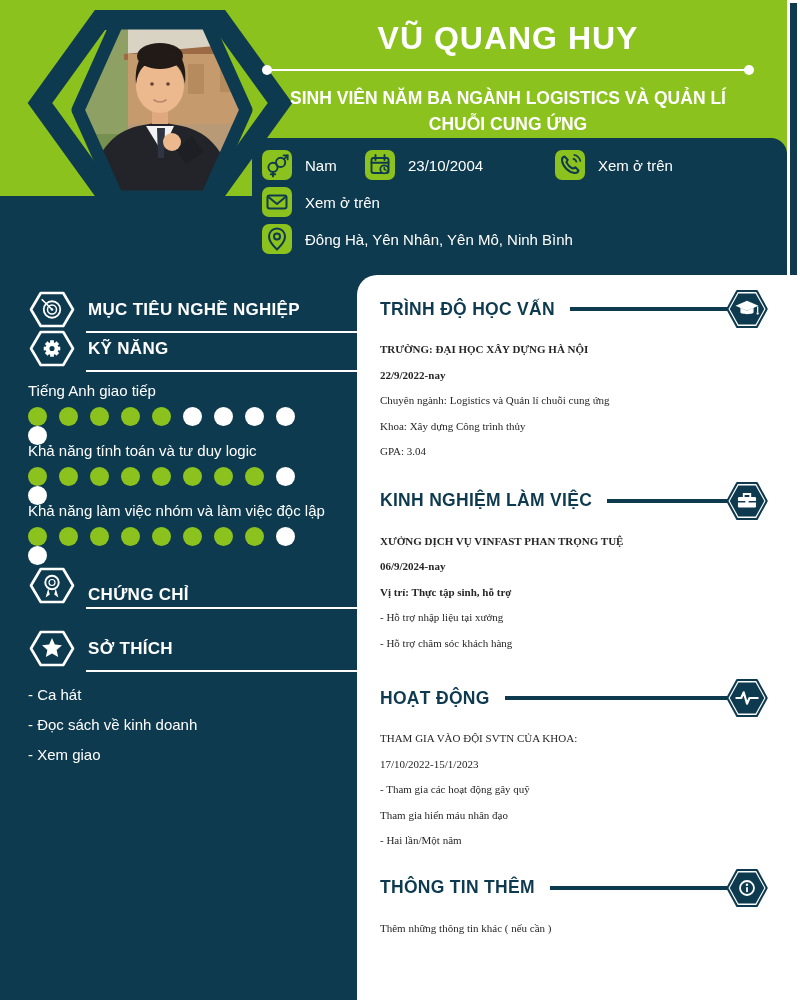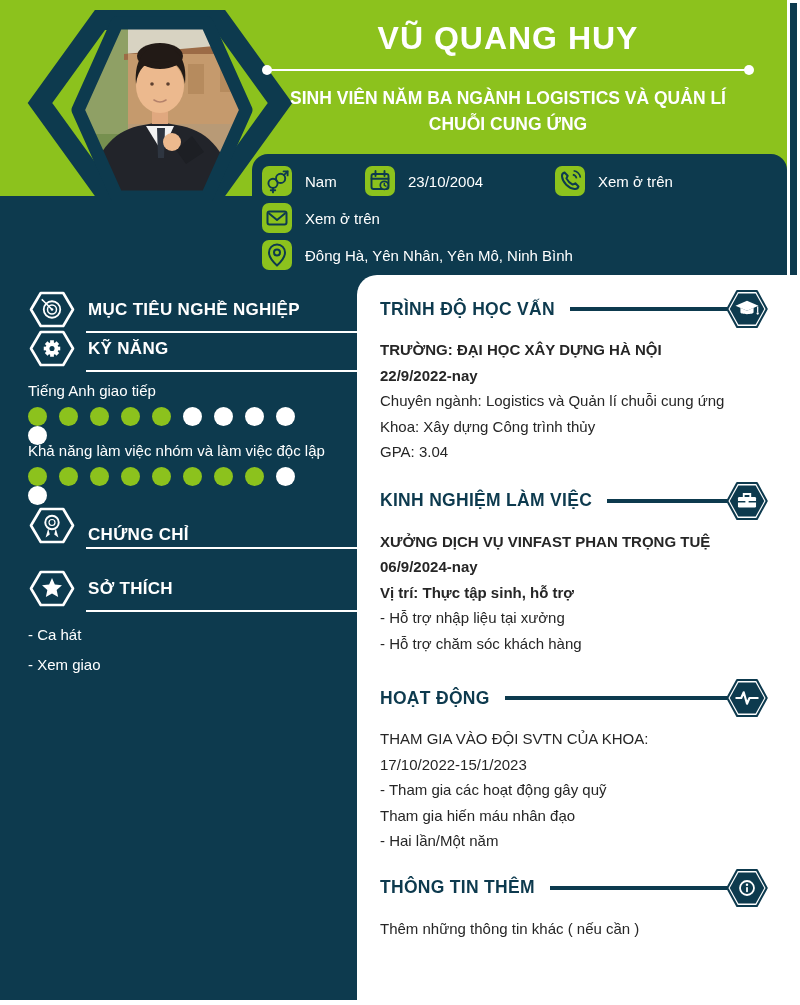--- a/index.html
+++ b/index.html
@@ -21,21 +21,21 @@
   .hex-photo{position:absolute;left:64px;top:10px;}
 
   .name-block{position:absolute;left:258px;top:20px;width:500px;text-align:center;color:#fff;}
   .cv-name{font-size:32px;font-weight:bold;letter-spacing:1px;}
   .name-divider{position:relative;height:2px;background:#fff;margin:12px 8px 14px 8px;}
   .name-divider::before,.name-divider::after{content:'';position:absolute;top:-4px;width:10px;height:10px;border-radius:50%;background:#fff;}
   .name-divider::before{left:-4px;}
   .name-divider::after{right:-4px;}
   .cv-subtitle{font-size:17.5px;font-weight:bold;line-height:1.5;margin:0 10px;text-align:center;}
 
-  .info-panel{position:absolute;left:252px;top:154px;width:535px;height:143px;background:var(--navy);border-radius:16px;padding:12px 12px 0 10px;}
+  .info-panel{position:absolute;left:252px;top:138px;width:535px;height:143px;background:var(--navy);border-radius:16px;padding:12px 12px 0 10px;}
   .info-row{display:flex;align-items:center;height:30px;margin-bottom:7px;}
   .info-item{display:flex;align-items:center;}
   .info-row.cols .c1{width:103px;}
   .info-row.cols .c2{width:190px;}
   .icon-box{width:30px;height:30px;border-radius:7px;background:var(--green);flex:0 0 30px;display:flex;align-items:center;justify-content:center;}
   .icon-box svg{display:block;}
   .info-label{color:#fff;font-size:15px;margin-left:13px;white-space:nowrap;}
 
   
   .body-wrap{position:absolute;left:0;top:275px;width:800px;height:730px;display:flex;}
@@ -56,21 +56,21 @@
   .dot.filled{background:var(--green);}
   .l-lines{margin-top:12px;}
   .l-lines p{font-size:15px;line-height:30px;} .mt24{margin-top:24px;} .mt20{margin-top:20px;align-items:flex-end;}
 
   
   .r-header{display:flex;align-items:center;height:40px;}
   .r-title{font-size:17.5px;font-weight:bold;color:var(--navy);letter-spacing:.3px;white-space:nowrap;}
   .r-line{flex:1;height:4px;background:var(--navy);margin-left:15px;margin-right:-3px;}
   .r-hex{flex:0 0 46px;}
   .r-lines{margin-top:8px;}
-  .r-lines p{font-size:15px;line-height:25.5px;color:var(--ink);}
+  .r-lines p{font-size:11px;line-height:25.5px;color:var(--ink);font-family:Liberation Serif, serif;}
   .r-lines p.b{font-weight:bold;}
   .sec-exp{margin-top:16px;}
   .sec-act{margin-top:22px;}
   .sec-add{margin-top:14px;}
 
   .footer{position:absolute;right:17px;top:968px;font-family:"Liberation Mono","DejaVu Sans Mono",monospace;font-size:15px;color:#7f7f7f;}
 </style>
 </head>
 <body>
 
@@ -212,20 +212,24 @@
           <circle cx="32" cy="26" r="8.5" fill="#fff"></circle>
           <circle cx="32" cy="26" r="3.4" fill="#0d3a4e"></circle>
         </svg>
         <span class="l-title">KỸ NĂNG</span>
       </div>
       <div class="skill">
         <div class="skill-label">Tiếng Anh giao tiếp</div>
         <div class="skill-dots"><span class="dot filled"></span><span class="dot filled"></span><span class="dot filled"></span><span class="dot filled"></span><span class="dot filled"></span><span class="dot"></span><span class="dot"></span><span class="dot"></span><span class="dot"></span><span class="dot"></span></div>
       </div>
       <div class="skill" style="margin-top:14px">
+        <div class="skill-label">Khả năng tính toán và tư duy logic</div>
+        <div class="skill-dots"><span class="dot filled"></span><span class="dot filled"></span><span class="dot filled"></span><span class="dot filled"></span><span class="dot filled"></span><span class="dot filled"></span><span class="dot filled"></span><span class="dot filled"></span><span class="dot"></span><span class="dot"></span></div>
+      </div>
+      <div class="skill" style="margin-top:14px">
         <div class="skill-label">Khả năng làm việc nhóm và làm việc độc lập</div>
         <div class="skill-dots"><span class="dot filled"></span><span class="dot filled"></span><span class="dot filled"></span><span class="dot filled"></span><span class="dot filled"></span><span class="dot filled"></span><span class="dot filled"></span><span class="dot filled"></span><span class="dot"></span><span class="dot"></span></div>
       </div>
 
       <div class="l-header mt20">
         <svg class="l-hex" width="48" height="39" viewBox="0 0 64 52">
           <polygon points="17,4 47,4 60,26 47,48 17,48 4,26" fill="#0d3a4e" stroke="#fff" stroke-width="3.5" stroke-linejoin="round"></polygon>
           <circle cx="32" cy="22" r="9" fill="none" stroke="#fff" stroke-width="2.6"></circle>
           <circle cx="32" cy="22" r="4" fill="none" stroke="#fff" stroke-width="1.6"></circle>
           <polygon points="27,30 23.5,42 29,38" fill="#fff"></polygon>
@@ -236,20 +240,21 @@
 
       <div class="l-header mt24">
         <svg class="l-hex" width="48" height="39" viewBox="0 0 64 52">
           <polygon points="17,4 47,4 60,26 47,48 17,48 4,26" fill="#0d3a4e" stroke="#fff" stroke-width="3.5" stroke-linejoin="round"></polygon>
           <polygon points="32,12 35.8,20.7 45.3,21.7 38.2,28 40.2,37.3 32,32.5 23.8,37.3 25.8,28 18.7,21.7 28.2,20.7" fill="#fff"></polygon>
         </svg>
         <span class="l-title">SỞ THÍCH</span>
       </div>
       <div class="l-lines">
         <p>- Ca hát</p>
+        <p>- Đọc sách về kinh doanh</p>
         <p>- Xem giao</p>
       </div>
     </div>
 
     <div class="right-col">
 
       <div class="r-section">
         <div class="r-header">
           <span class="r-title">TRÌNH ĐỘ HỌC VẤN</span>
           <span class="r-line"></span>

